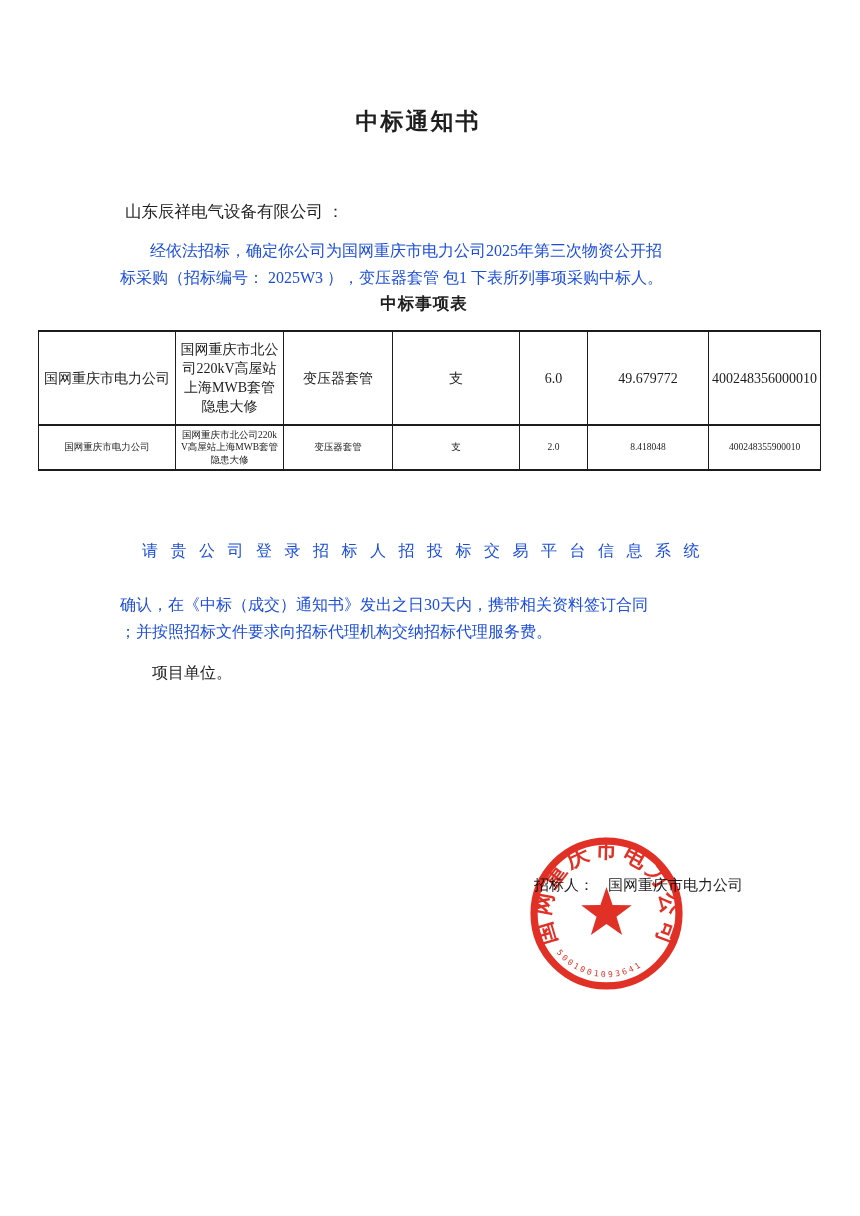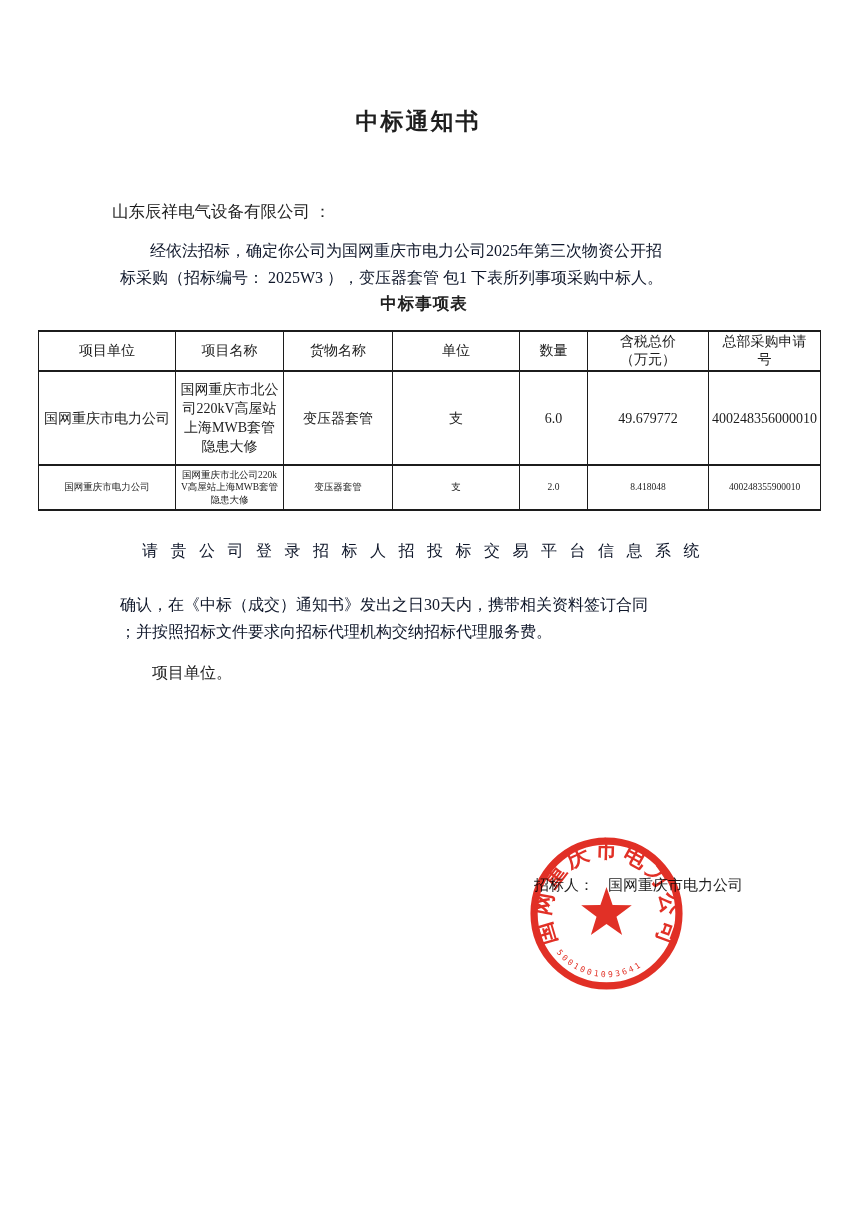--- a/index.html
+++ b/index.html
@@ -11,22 +11,22 @@
     font-family:"Liberation Serif","DejaVu Serif",serif;
     overflow:hidden;
   }
   .abs{position:absolute;}
   .doc-title{
     left:0;right:0;top:106px;
     text-align:center;
     font-size:23px;font-weight:bold;
     letter-spacing:2px;
   }
-  .greeting{left:112px;top:201px;font-size:16.5px;white-space:nowrap;}
-  .bodyline{left:120px;top:0;font-size:16px;line-height:27px;white-space:nowrap;color:#0f172a;}
+  .greeting{left:125px;top:201px;font-size:16.5px;white-space:nowrap;}
+  .bodyline{left:120px;top:0;font-size:16px;line-height:27px;white-space:nowrap;color:#1d4ed8;}
   .indent{text-indent:30px;}
   .spread{letter-spacing:12.5px;text-indent:22px;}
   .table-title{left:0;right:0;top:293px;text-align:center;font-size:16.5px;font-weight:bold;letter-spacing:1px;padding-left:12px;}
   table.award{
     position:absolute;left:38px;top:330px;
     width:782px;
     border-collapse:collapse;table-layout:fixed;
   }
   table.award td,table.award th{
     border:1.5px solid #1c1c1c;
@@ -74,31 +74,20 @@
     <colgroup>
       <col style="width:137px">
         <col style="width:108px">
         <col style="width:109px">
       <col style="width:127px">
         <col style="width:68px">
         <col style="width:121px">
         <col style="width:112px">
     </colgroup>
     <tbody>
-        <tr class="hdr">
-      <th>项目单位</th>
-      <th>项目名称</th>
-      <th>货物名称</th>
-      <th>单位</th>
-      <th>数量</th>
-      <th>含税总价
-（万元）</th>
-      <th>总部采购申请
-号</th>
-    </tr>
     <tr class="r1">
       <td>国网重庆市电力公司</td>
       <td>国网重庆市北公司220kV高屋站上海MWB套管隐患大修</td>
       <td>变压器套管</td>
       <td>支</td>
       <td>6.0</td>
       <td>49.679772</td>
       <td>400248356000010</td>
     </tr>
     <tr class="r2">

